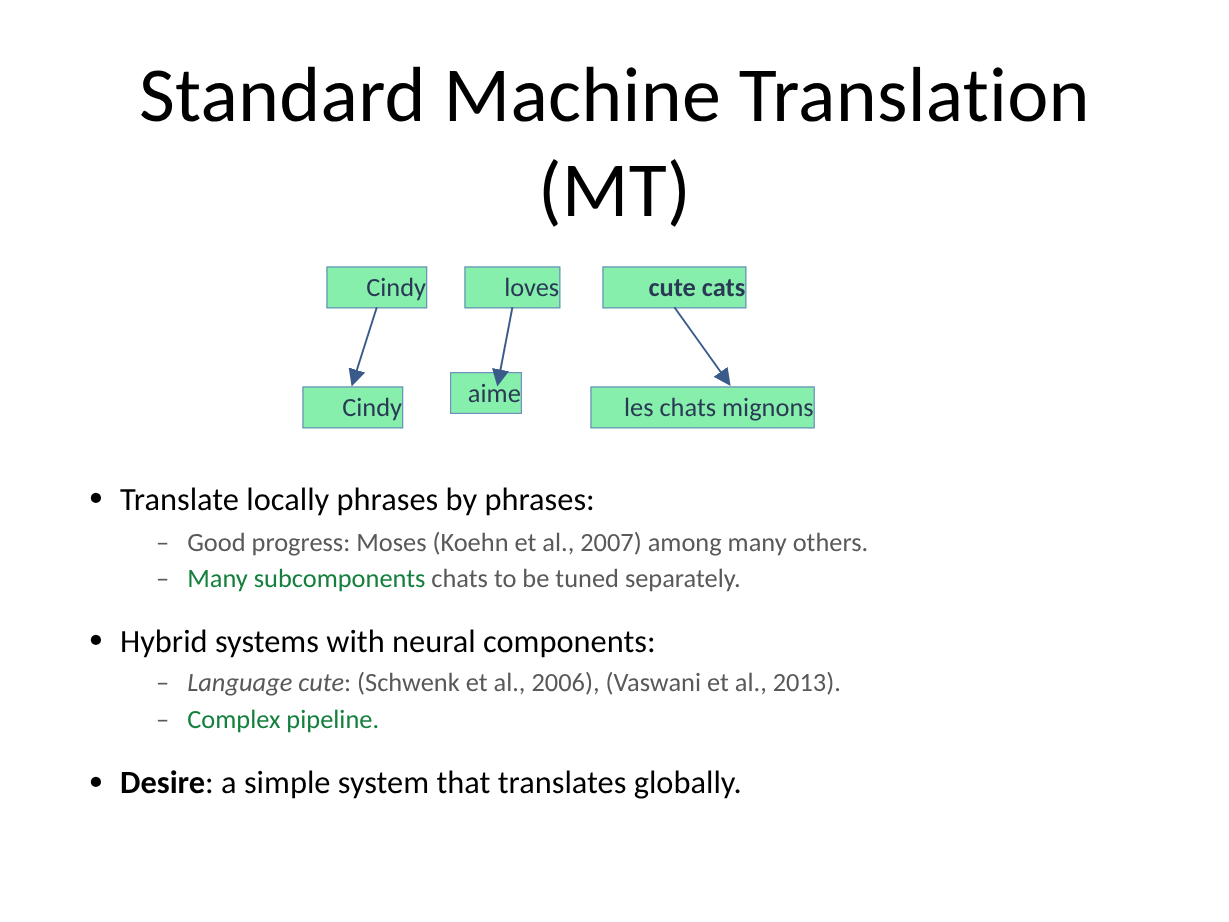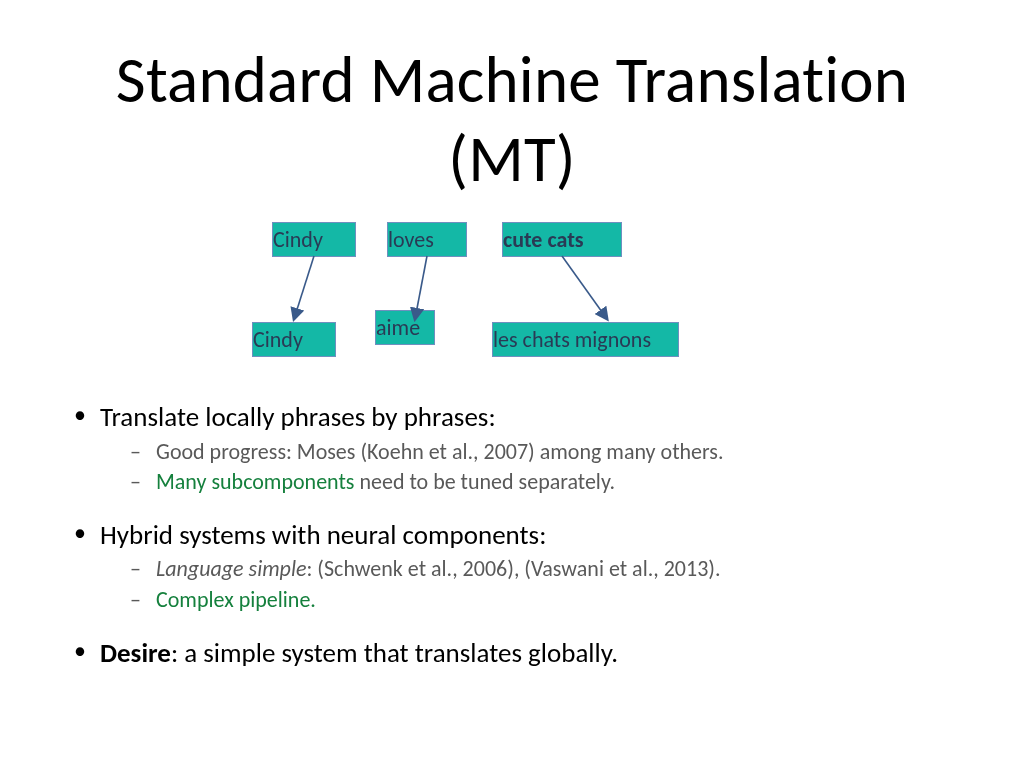--- a/index.html
+++ b/index.html
@@ -25,26 +25,26 @@
     letter-spacing: 0.2px;
   }
   .diagram {
     position: relative;
     width: 560px;
     height: 150px;
     margin: 0 auto 28px auto;
   }
   .box {
     position: absolute;
-    background: #14b8a6;
+    background: #86efac;
     border: 1.5px solid #6f8fbf;
     color: #2a3a55;
     font-size: 22px;
     padding: 3px 0;
-    text-align: left;
+    text-align: right;
   }
   svg.arrows {
     position: absolute;
     left: 0; top: 0;
     width: 560px; height: 150px;
     pointer-events: none;
   }
   ul.outer {
     list-style: none;
     padding: 0 10px 0 20px;
@@ -116,30 +116,30 @@
     </svg>
   </div>
 
   <ul class="outer">
 
     <li>
       <span>Translate locally phrases by phrases:</span>
       <ul class="inner">
         <li>Good progress: Moses (Koehn et al., 2007) among many others.</li>
         <li>
-          <span class="red">Many subcomponents</span><span> need to be tuned separately.</span>
+          <span class="red">Many subcomponents</span><span> chats to be tuned separately.</span>
         </li>
       </ul>
     </li>
 
     <li>
       <span>Hybrid systems with neural components:</span>
       <ul class="inner">
         <li>
-          <span class="italic">Language simple</span><span>: (Schwenk et al., 2006), (Vaswani et al., 2013).</span>
+          <span class="italic">Language cute</span><span>: (Schwenk et al., 2006), (Vaswani et al., 2013).</span>
         </li>
         <li>
           <span class="red">Complex pipeline</span><span class="red">.</span>
         </li>
       </ul>
     </li>
 
     <li>
       <span class="bold">Desire</span><span>: a simple system that translates globally.</span>
     </li>

